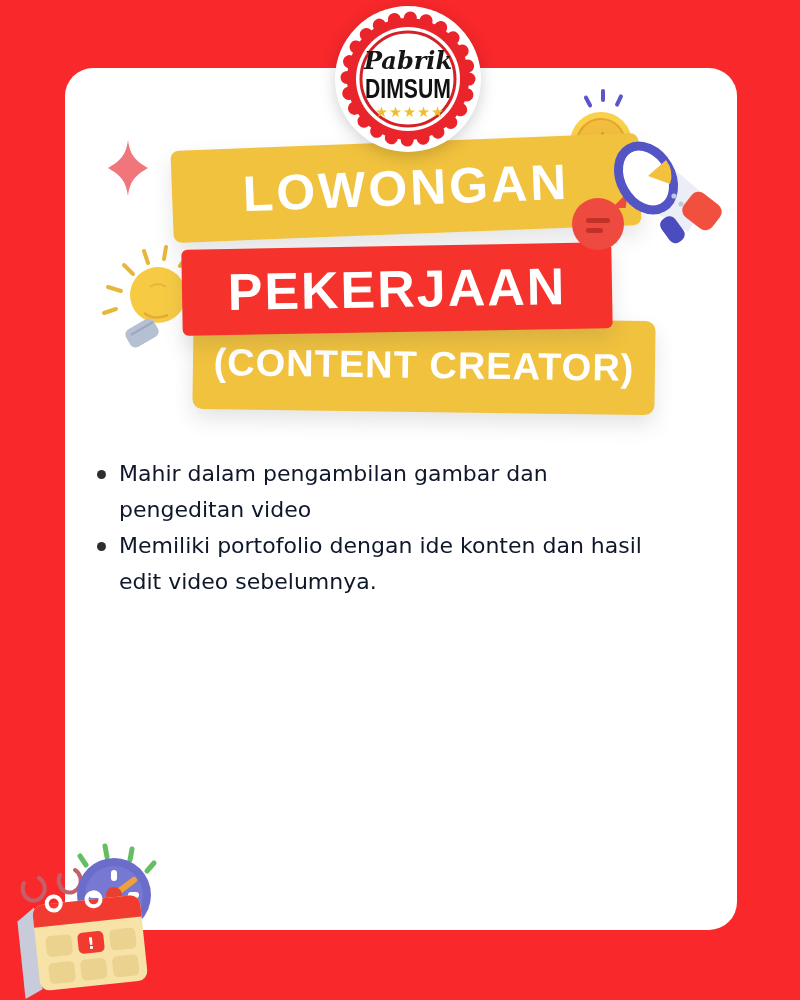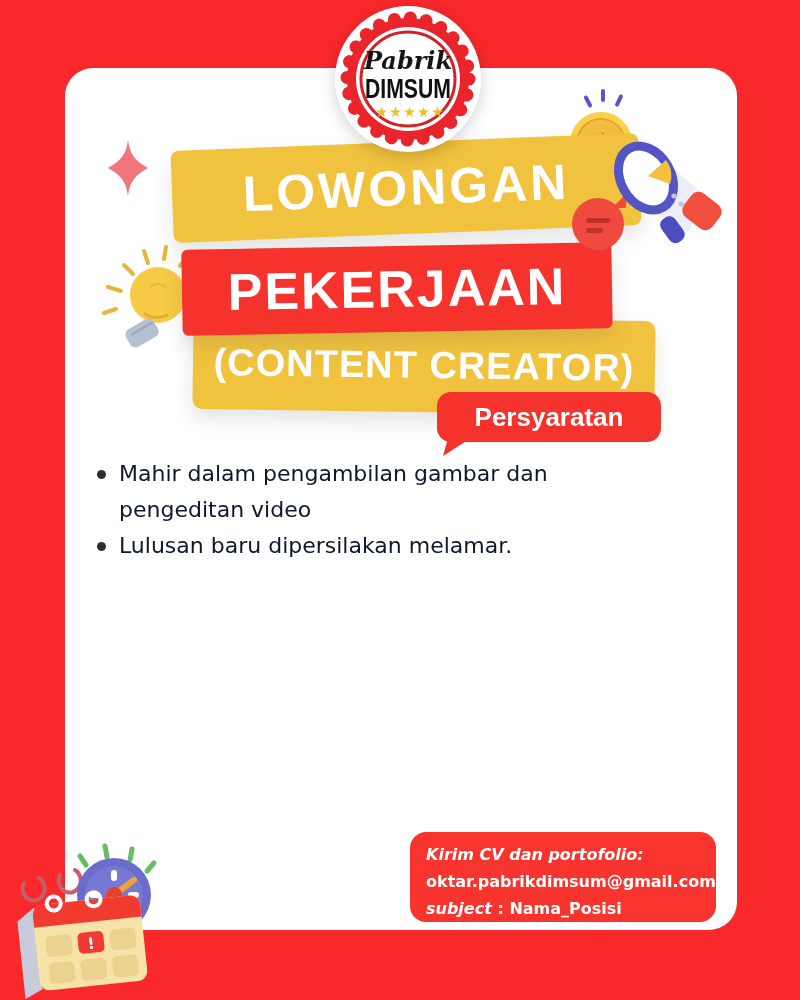--- a/index.html
+++ b/index.html
@@ -155,34 +155,26 @@
   <svg class="decor megaphone front" viewBox="0 0 116 120">
     <polygon points="42,22 96,68 76,102 16,66" fill="#ECEEF7"></polygon>
     <rect x="72" y="66" width="36" height="30" rx="9" fill="#F2503E" transform="rotate(38 90 81)"></rect>
     <rect x="52" y="86" width="17" height="28" rx="7" fill="#4B4DBF" transform="rotate(-36 60 100)"></rect>
     <ellipse cx="34" cy="48" rx="25" ry="34" fill="#FFFFFF" stroke="#5355C5" stroke-width="9" transform="rotate(-30 34 48)"></ellipse>
     <path d="M36,46 L54,30 A26,26 0 0 1 58,54 Z" fill="#F3C13D"></path>
     <circle cx="62" cy="66" r="2.6" fill="#C3C7DE"></circle>
     <circle cx="69" cy="74" r="2.6" fill="#C3C7DE"></circle>
   </svg>
 
-  <div class="persyaratan">
-    <span>Persyaratan</span>
-  </div>
 
   <ul class="reqs">
       <li>Mahir dalam pengambilan gambar dan<br>pengeditan video</li>
-      <li>Lulusan baru dipersilakan melamar.</li>
+      <li>Memiliki portofolio dengan ide konten dan hasil<br>edit video sebelumnya.</li>
     </ul>
 
-  <div class="contact">
-    <div class="it">Kirim CV dan portofolio:</div>
-    <div>oktar.pabrikdimsum@gmail.com</div>
-    <div><span class="it">subject</span><span> : Nama_Posisi</span></div>
-  </div>
 
   <svg class="decor calendar" viewBox="0 0 172 157">
     <path d="M22,40 a11,12 0 1 0 15,-5" fill="none" stroke="#C4606A" stroke-width="4" stroke-linecap="round"></path>
     <path d="M58,32 a11,12 0 1 0 15,-5" fill="none" stroke="#C4606A" stroke-width="4" stroke-linecap="round"></path>
     <g>
       <g stroke="#66BE62" stroke-width="5" stroke-linecap="round">
         <line x1="78" y1="13" x2="84" y2="22"></line>
         <line x1="103" y1="3" x2="105" y2="14"></line>
         <line x1="130" y1="6" x2="128" y2="17"></line>
         <line x1="152" y1="20" x2="145" y2="28"></line>

